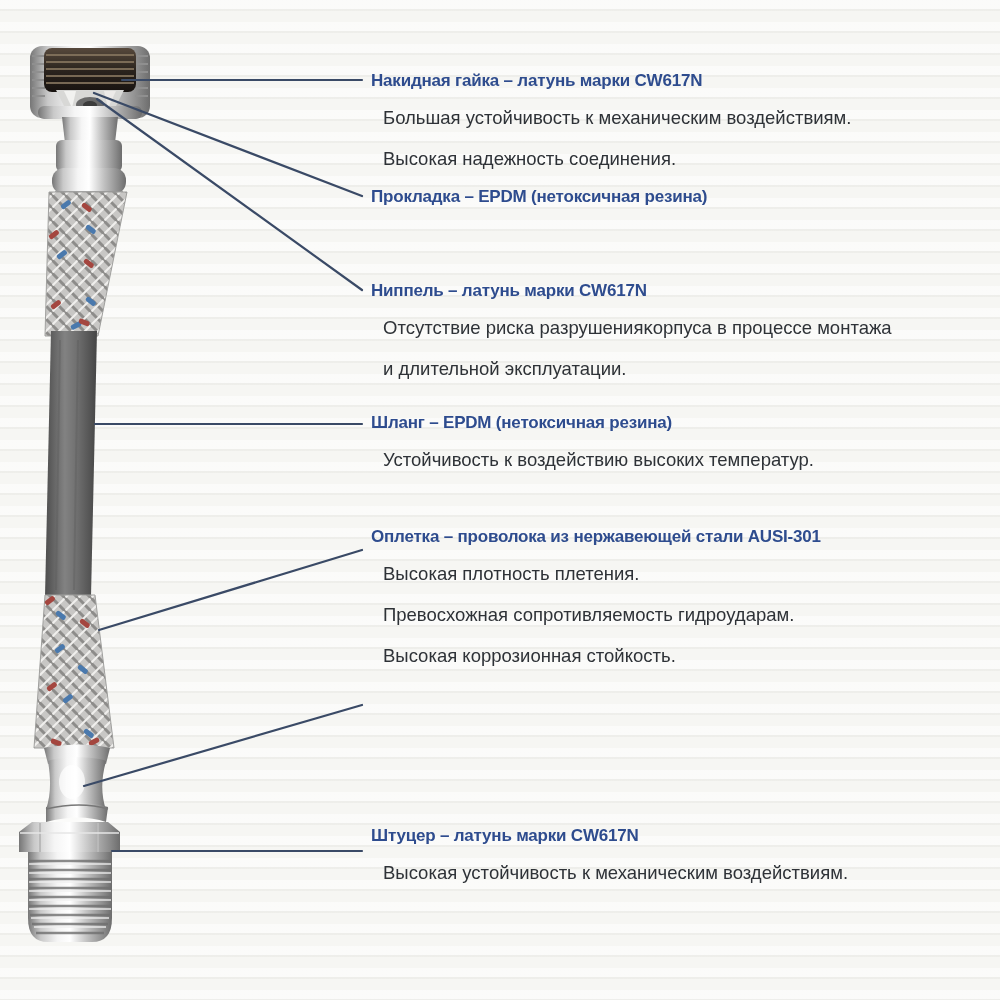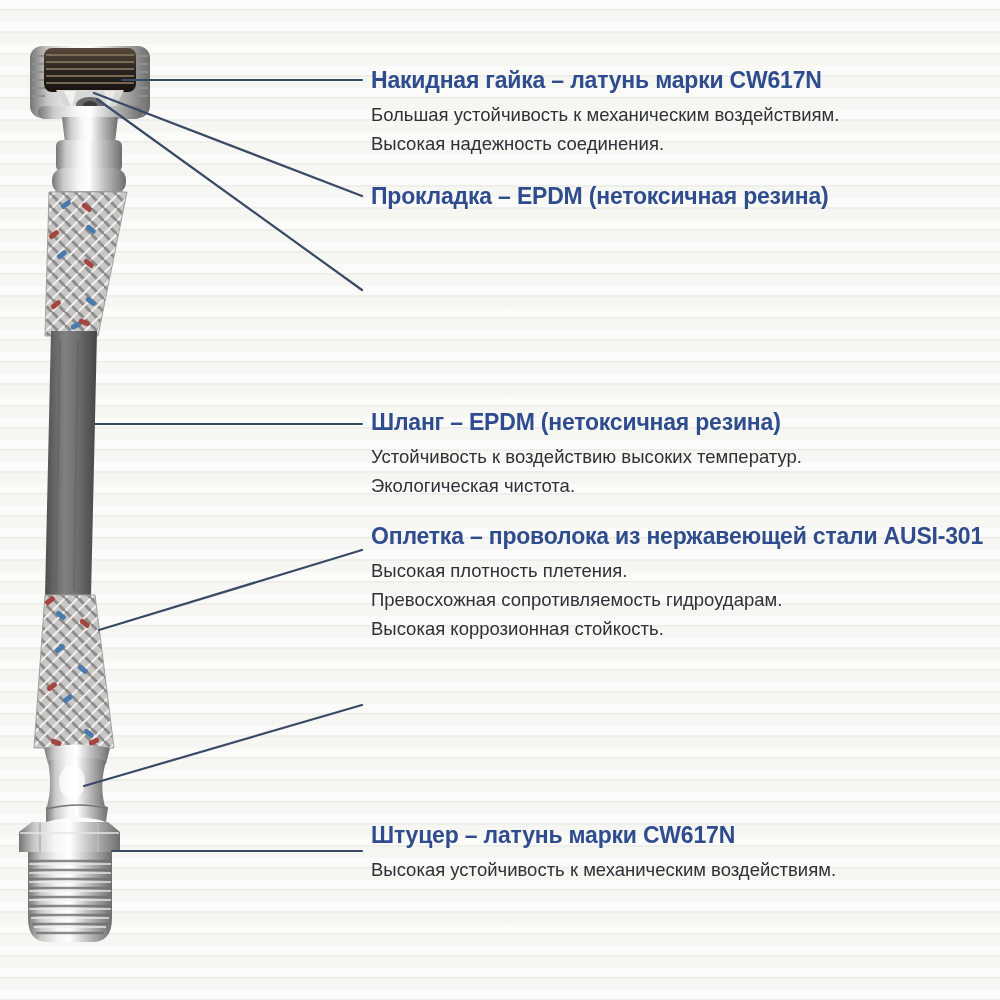--- a/index.html
+++ b/index.html
@@ -11,25 +11,25 @@
       rgba(255,255,255,.55) 0 9px,
       rgba(220,220,215,.30) 9px 11px,
       rgba(255,255,255,0) 11px 22px);
     position:relative;overflow:hidden;
   }
   .stage{position:absolute;inset:0;}
   svg.art{position:absolute;left:0;top:0;}
   .annotation{position:absolute;left:371px;}
   .annotation h3{
     margin:0 0 9px 0;
-    font-size:23px;line-height:21px;font-weight:bold;
+    font-size:17px;line-height:21px;font-weight:bold;
     color:#2e4c8e;letter-spacing:-0.2px;white-space:nowrap;
   }
   .annotation p{
-    margin:0;font-size:18.5px;line-height:29px;
+    margin:12px;font-size:18.5px;line-height:29px;
     color:#2e3237;white-space:nowrap;
   }
 </style>
 </head>
 <body>
 
 <div class="stage">
 
   <svg class="art" width="1000" height="1000" viewBox="0 0 1000 1000">
     <defs>
@@ -158,25 +158,31 @@
   <div class="annotation" style="top:70px">
     <h3>Накидная гайка – латунь марки CW617N</h3>
     <div>
         <p>Большая устойчивость к механическим воздействиям.</p>
         <p>Высокая надежность соединения.</p>
       </div>
   </div>
   <div class="annotation" style="top:186px">
     <h3>Прокладка – EPDM (нетоксичная резина)</h3>
   </div>
+  <div class="annotation" style="top:280px">
+    <h3>Ниппель – латунь марки CW617N</h3>
+    <div>
+        <p>Отсутствие риска разрушенияκорпуса в процессе монтажа</p>
+        <p>и длительной эксплуатации.</p>
+      </div>
+  </div>
   <div class="annotation" style="top:412px">
     <h3>Шланг – EPDM (нетоксичная резина)</h3>
     <div>
         <p>Устойчивость к воздействию высоких температур.</p>
-        <p>Экологическая чистота.</p>
       </div>
   </div>
   <div class="annotation" style="top:526px">
     <h3>Оплетка – проволока из нержавеющей стали AUSI-301</h3>
     <div>
         <p>Высокая плотность плетения.</p>
         <p>Превосхожная сопротивляемость гидроударам.</p>
         <p>Высокая коррозионная стойкость.</p>
       </div>
   </div>

